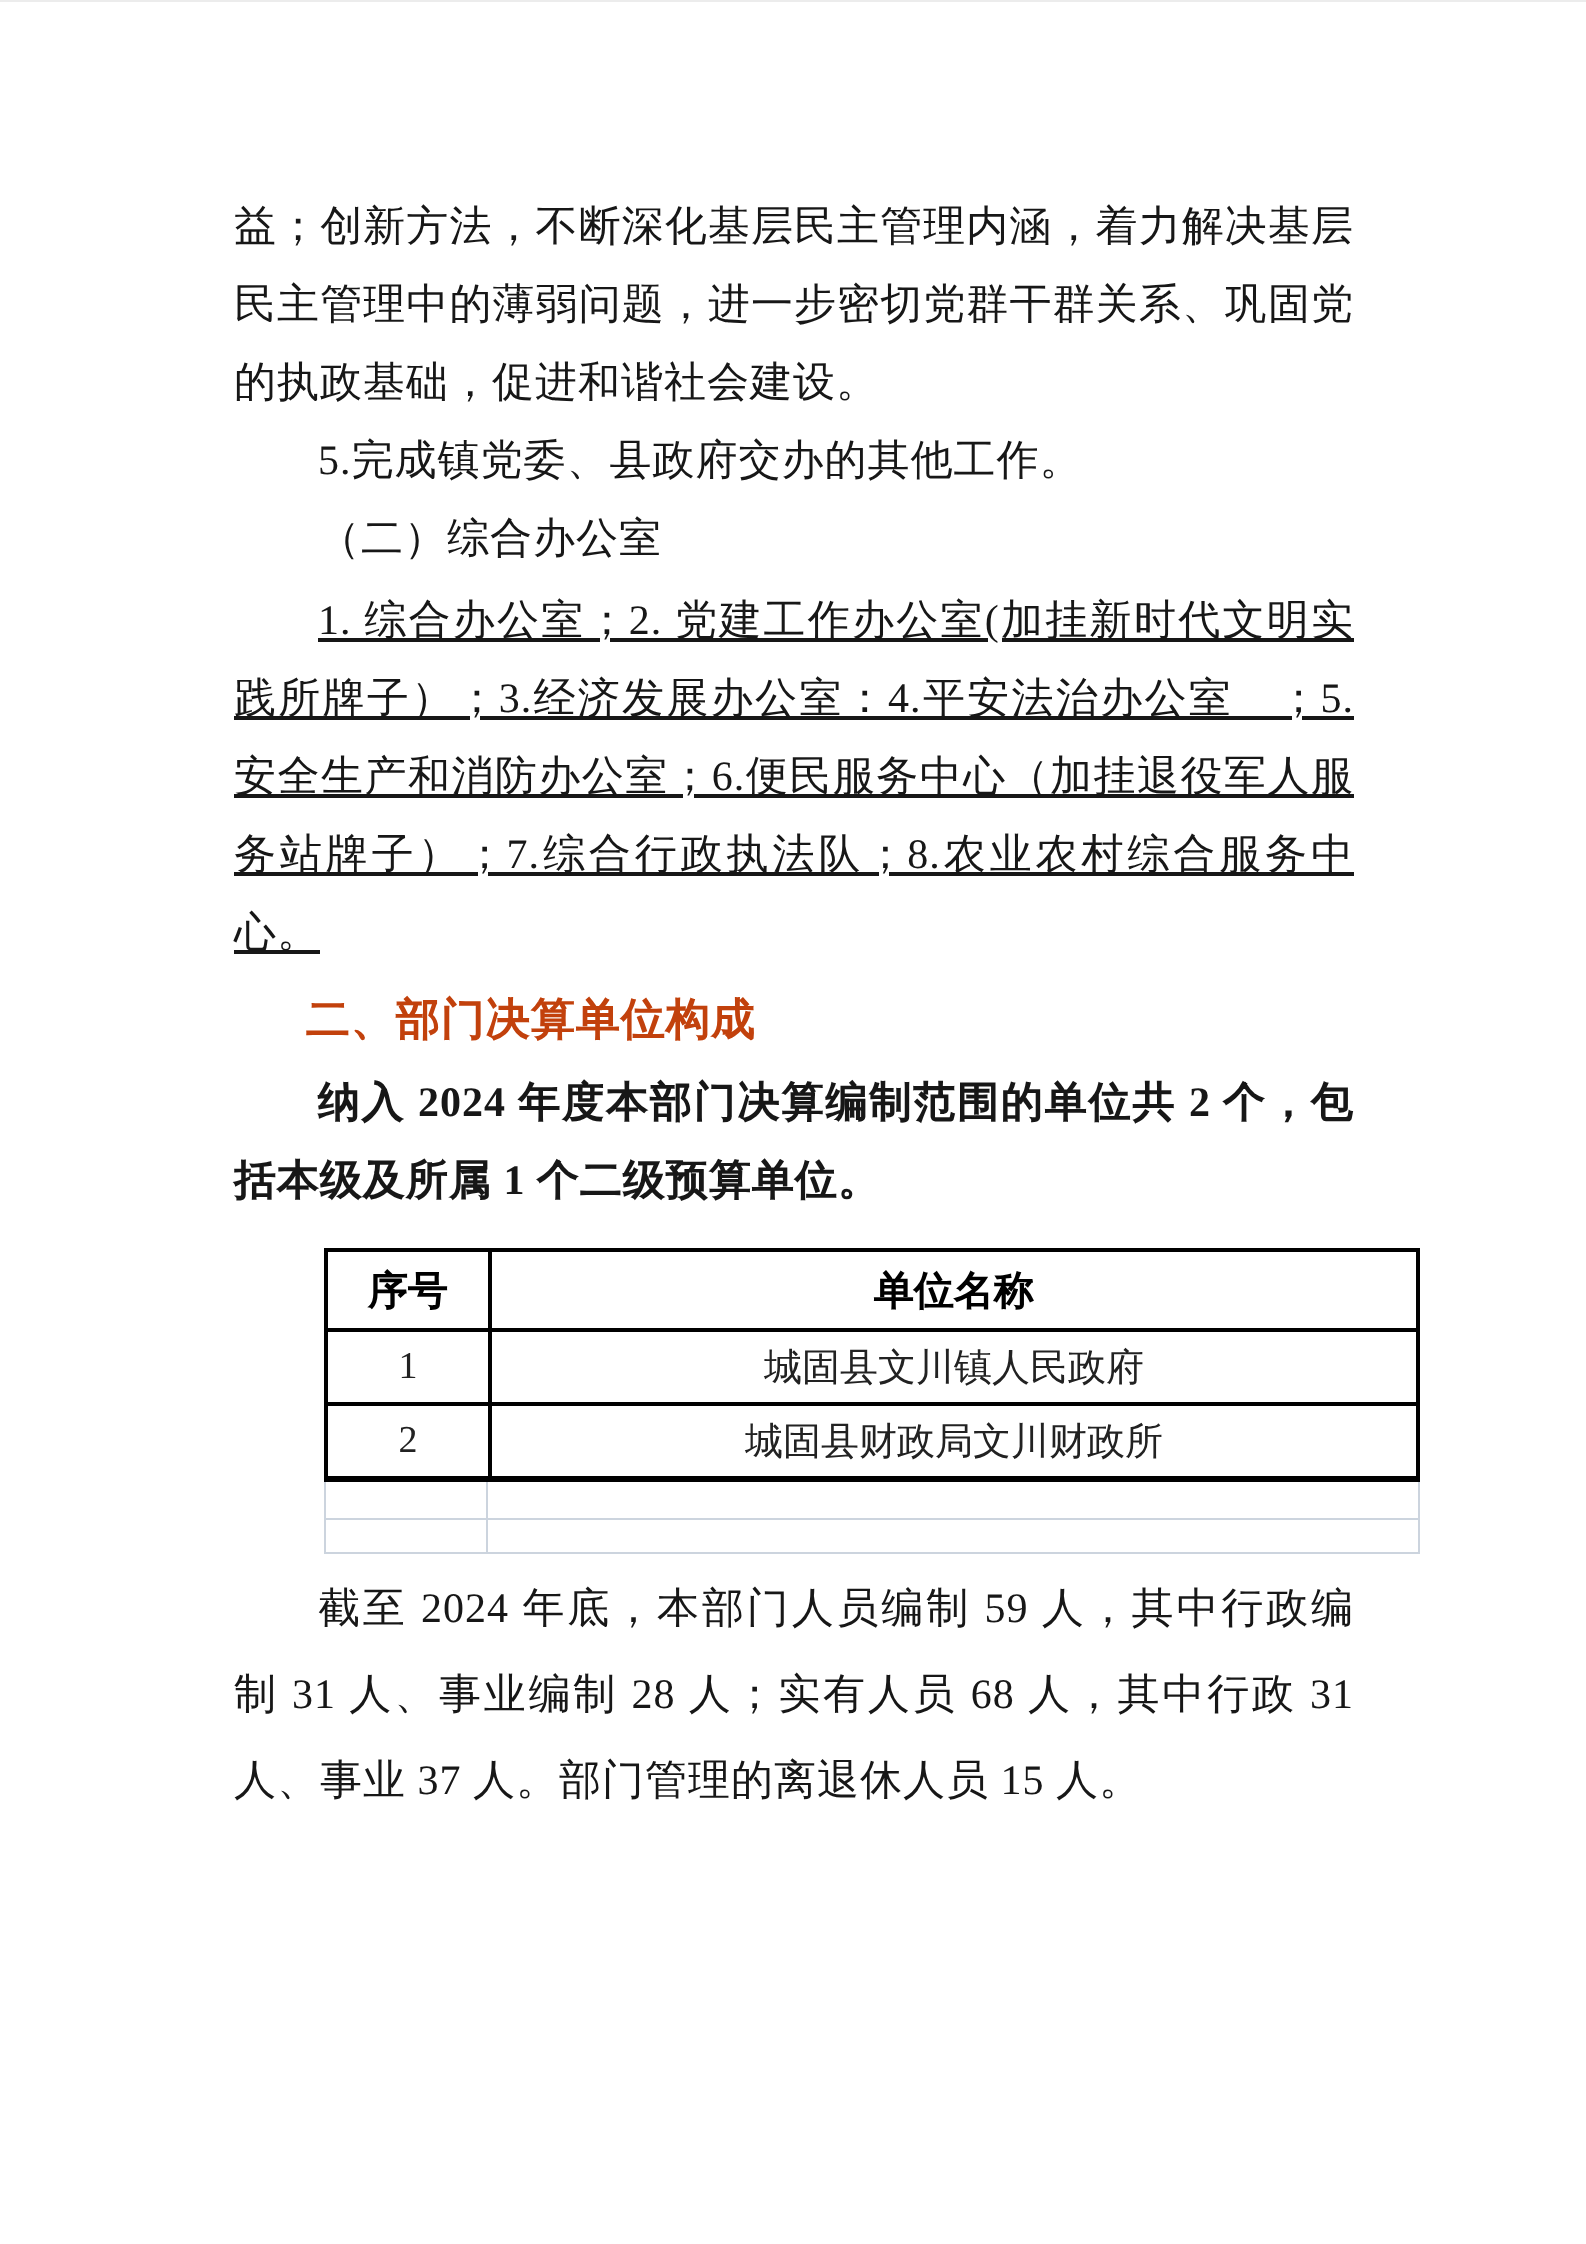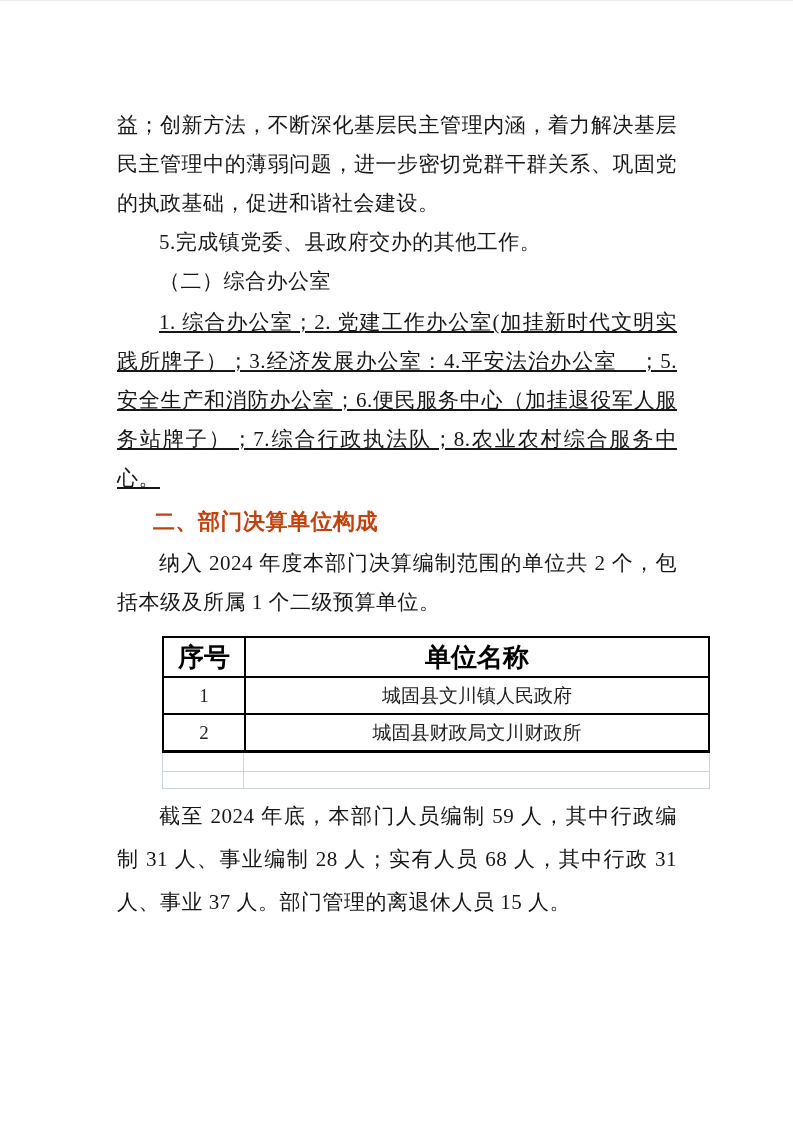--- a/index.html
+++ b/index.html
@@ -13,21 +13,21 @@
     height: 1122px;
     background: #ffffff;
     overflow: hidden;
     border-top: 1px solid #ececec;
     font-family: "Liberation Serif", "DejaVu Serif", serif;
     color: #171717;
   }
   .content {
     position: absolute;
     left: 117px;
-    top: 105px;
+    top: 93px;
     width: 560px;
   }
   .body-par {
     margin: 0;
     font-size: 21px;
     line-height: 39px;
     text-align: justify;
     letter-spacing: 0.5px;
   }
   .indent { text-indent: 2em; }
@@ -36,21 +36,21 @@
     margin: 0;
     font-family: "Liberation Sans", "DejaVu Sans", sans-serif;
     font-weight: bold;
     font-size: 22px;
     line-height: 39px;
     color: #c2410c;
     letter-spacing: 0.5px;
   }
   .heading-sec2 { margin-top: 4px; text-indent: 36px; }
   .heading-sec3 { margin-top: 16px; }
-  .par-sec2 { margin-top: 3px; }
+  .par-sec2 { margin-top: 3px; font-weight: bold; }
   .par-sec3 { margin-top: 6px; line-height: 43px; }
 
   .unit-table-wrap { margin: 14px 0 0 45px; }
   table.unit-table {
     border-collapse: collapse;
     width: 548px;
     table-layout: fixed;
   }
   table.unit-table th,
   table.unit-table td {
@@ -58,21 +58,21 @@
     text-align: center;
     vertical-align: middle;
     padding: 0;
     overflow: hidden;
   }
   table.unit-table .col-no { width: 80px; }
   table.unit-table th {
     height: 38px;
     font-family: Liberation Serif, serif;
     font-weight: bold;
-    font-size: 26px;
+    font-size: 20px;
     color: #000000;
   }
   table.unit-table td {
     height: 35px;
     font-family: "Liberation Serif", "DejaVu Serif", serif;
     font-size: 19px;
     color: #222222;
   }
   table.unit-table tr.last-data td { border-bottom: 3px solid #000000; }
 

